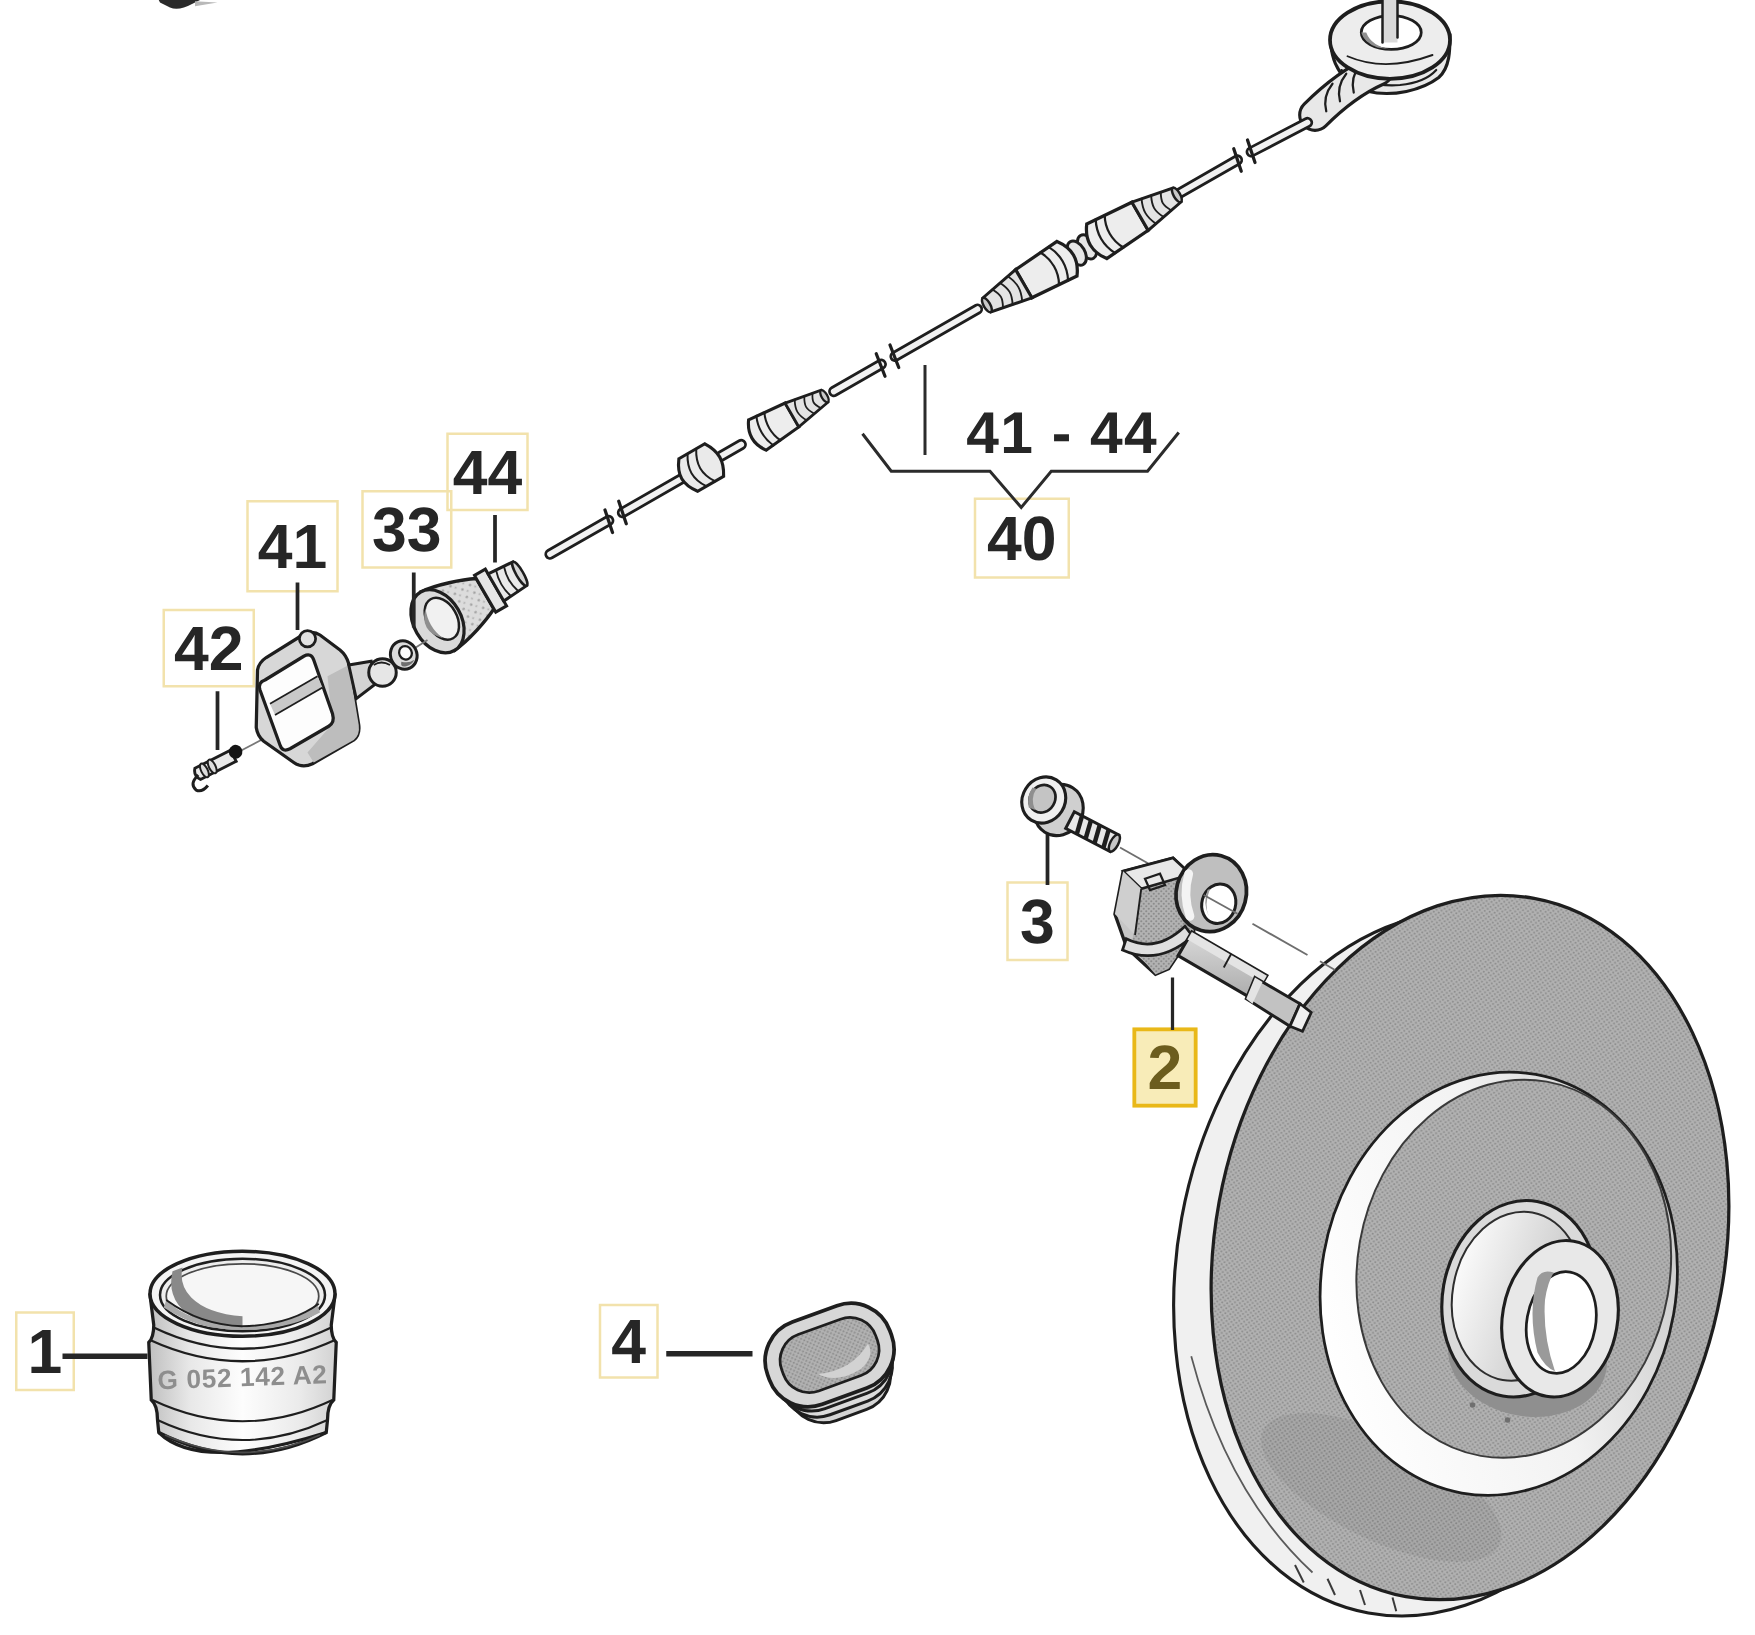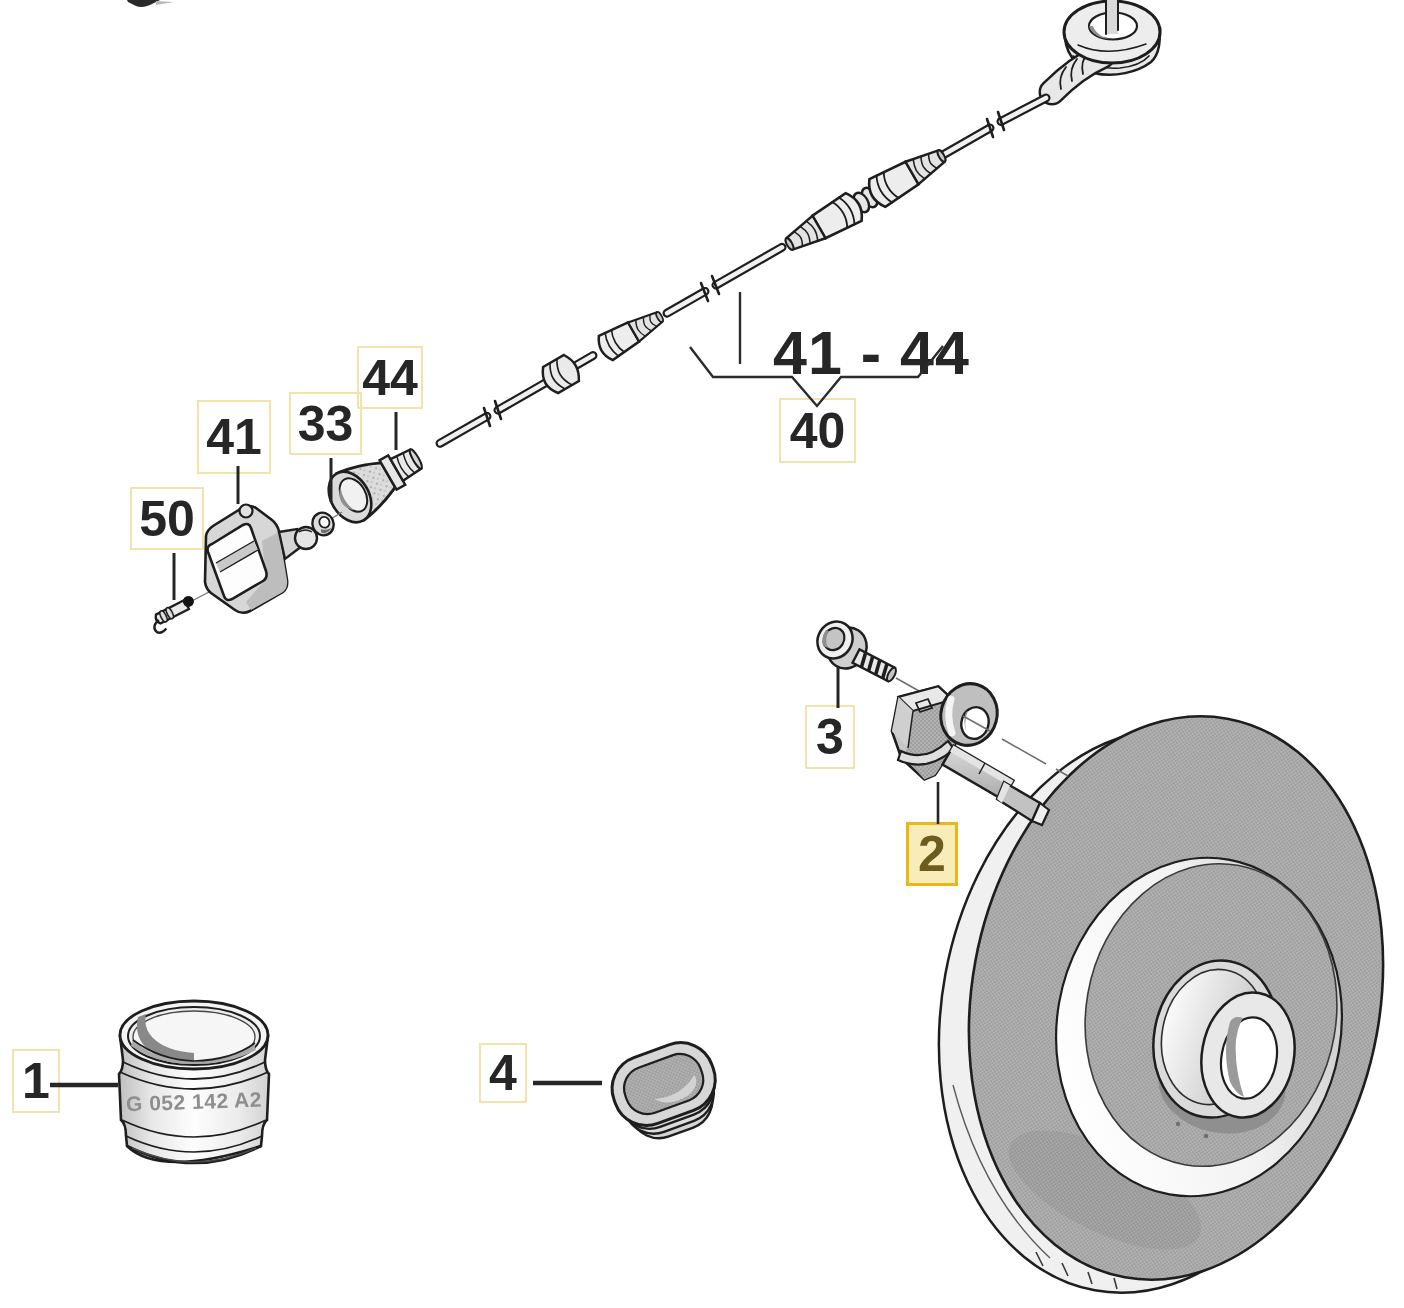--- a/index.html
+++ b/index.html
@@ -3,21 +3,21 @@
 <meta charset="utf-8">
 <style>
   html,body{margin:0;padding:0;background:#ffffff;}
   #stage{position:relative;width:1404px;height:1308px;background:#ffffff;overflow:hidden;
          font-family:"Liberation Sans","DejaVu Sans",sans-serif;}
   #artwork{position:absolute;left:0;top:0;z-index:2;pointer-events:none;}
   .callout{position:absolute;z-index:1;display:flex;align-items:center;justify-content:center;
            box-sizing:border-box;border:2px solid #F2E2AC;background:transparent;
            font-weight:bold;font-size:50px;color:#262626;cursor:pointer;}
   .callout.selected{border:3px solid #E9B818;background:#F8ECB8;color:#6C5D1E;z-index:1;}
-  .range-label{position:absolute;z-index:1;font-weight:bold;font-size:61px;color:#262626;
+  .range-label{position:absolute;z-index:1;font-weight:bold;font-size:47px;color:#262626;
                letter-spacing:1px;white-space:nowrap;}
 </style>
 </head>
 <body>
 
 <div id="stage">
 
   <div class="callout" style="left:12px;top:1049px;width:48px;height:64px;">
       <span>1</span>
     </div>
@@ -30,21 +30,21 @@
   <div class="callout" style="left:479px;top:1043px;width:48px;height:60px;">
       <span>4</span>
     </div>
   <div class="callout" style="left:779px;top:398px;width:77px;height:65px;">
       <span>40</span>
     </div>
   <div class="callout" style="left:197px;top:400px;width:74px;height:74px;">
       <span>41</span>
     </div>
   <div class="callout" style="left:130px;top:487px;width:74px;height:63px;">
-      <span>50</span>
+      <span>42</span>
     </div>
   <div class="callout" style="left:289px;top:392px;width:73px;height:63px;">
       <span>33</span>
     </div>
   <div class="callout" style="left:357px;top:346px;width:66px;height:63px;">
       <span>44</span>
     </div>
   <div class="range-label" style="left:773px;top:318px;">41 - 44</div>
 
   <svg id="artwork" width="1404" height="1308" viewBox="0 0 1404 1308">

